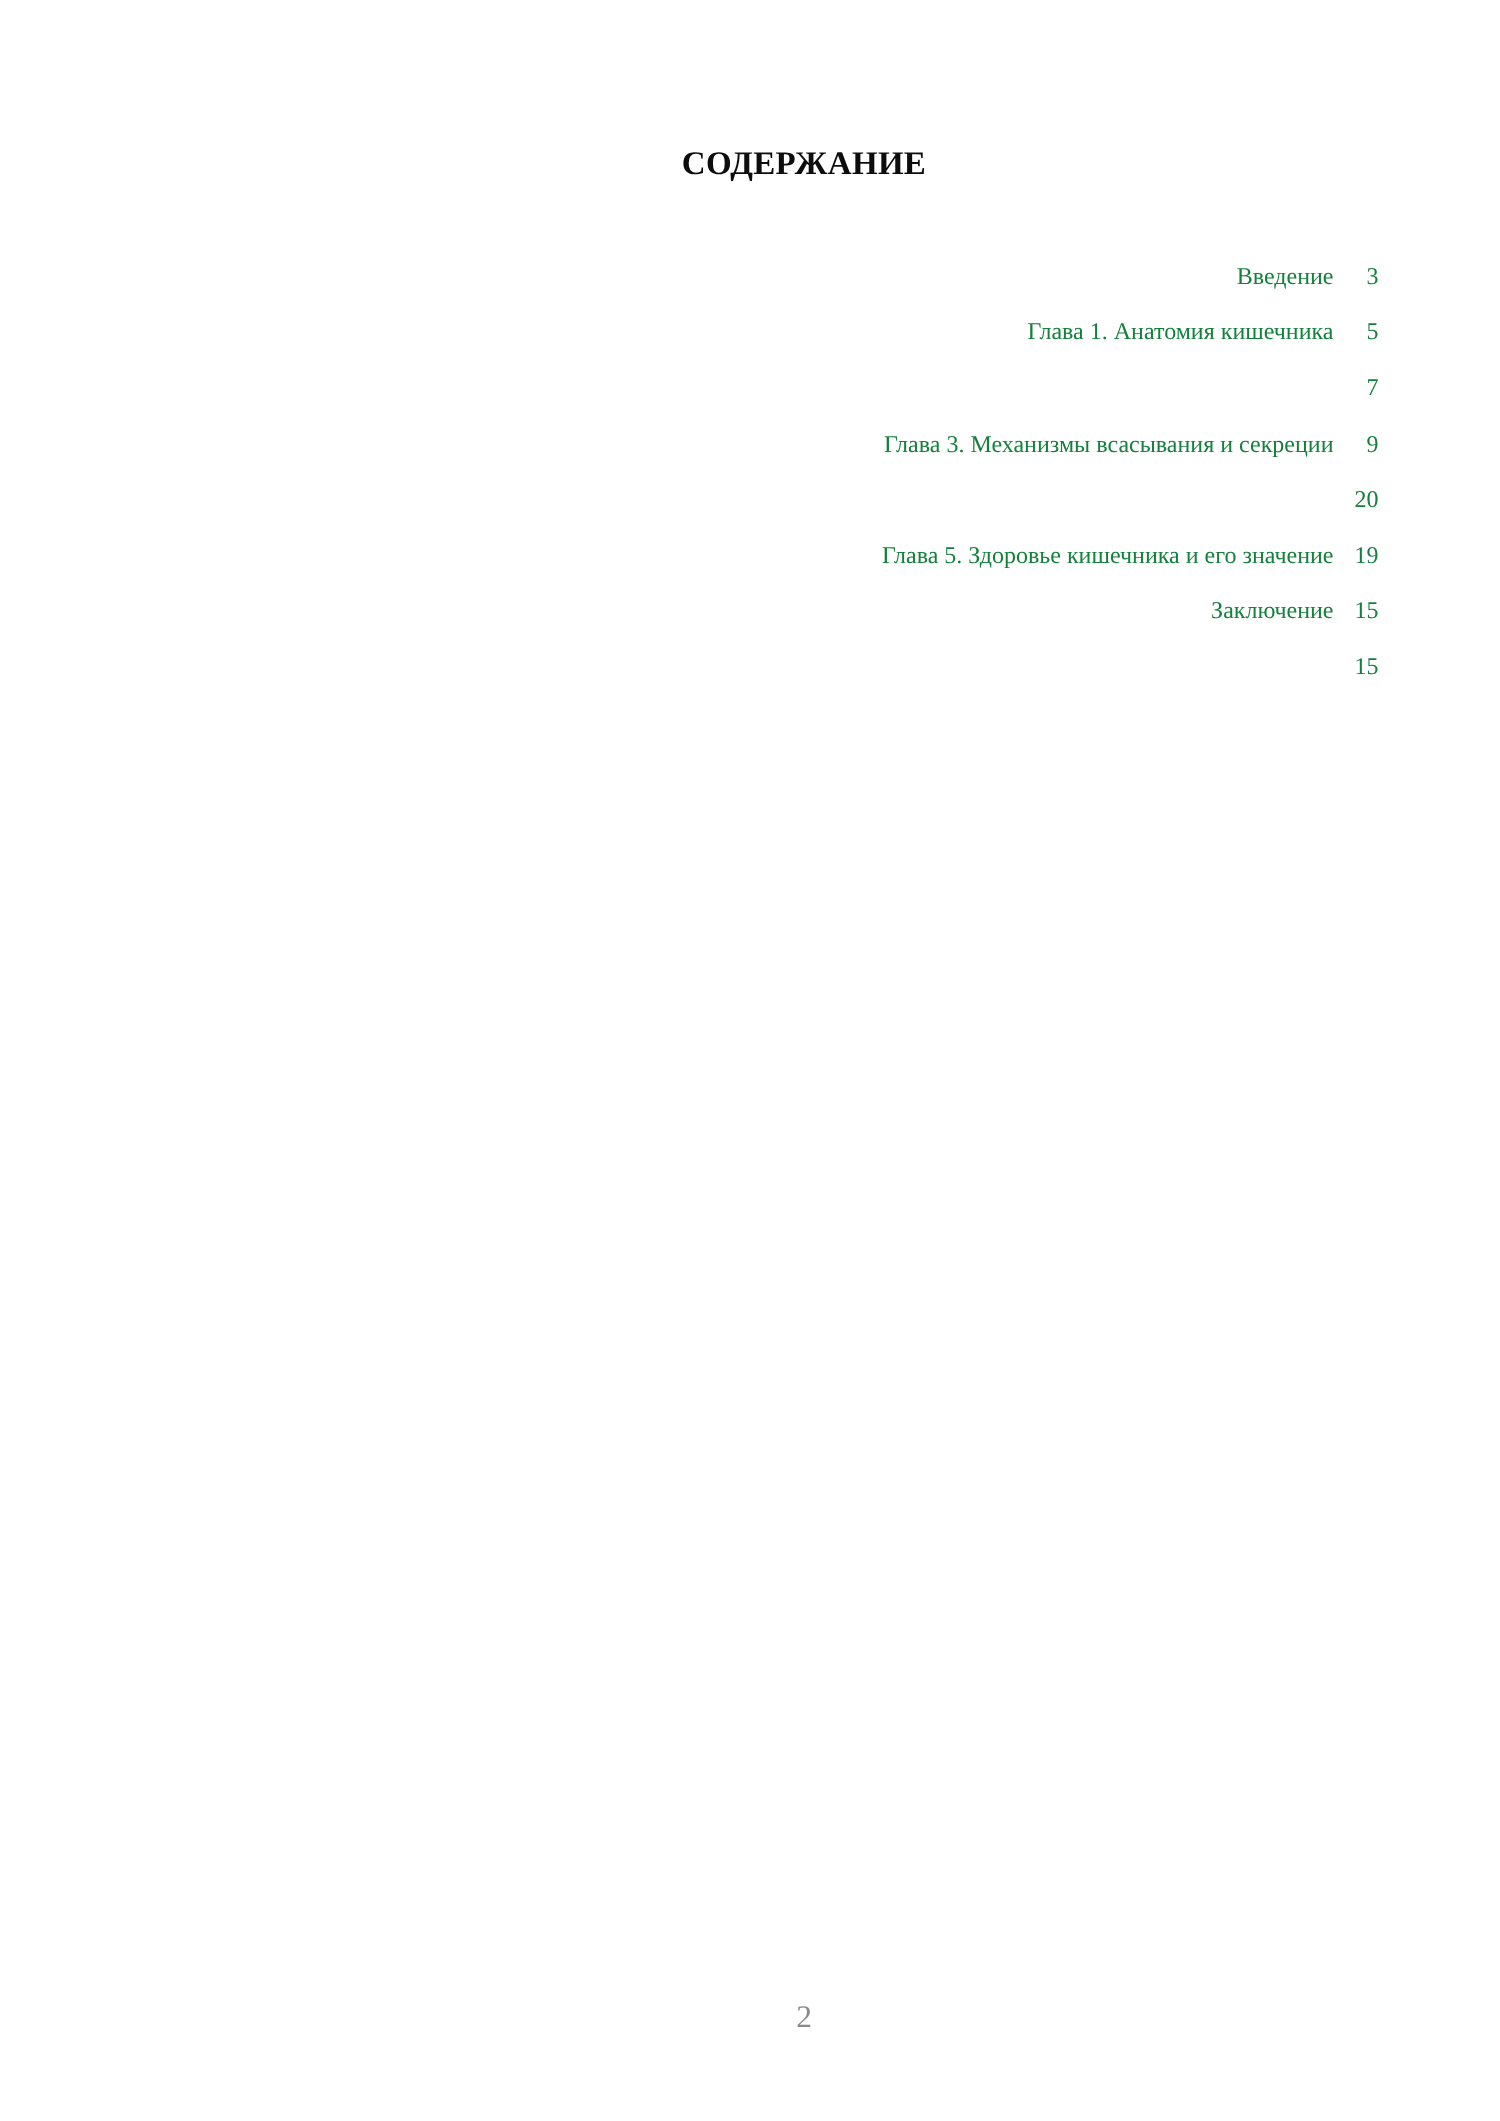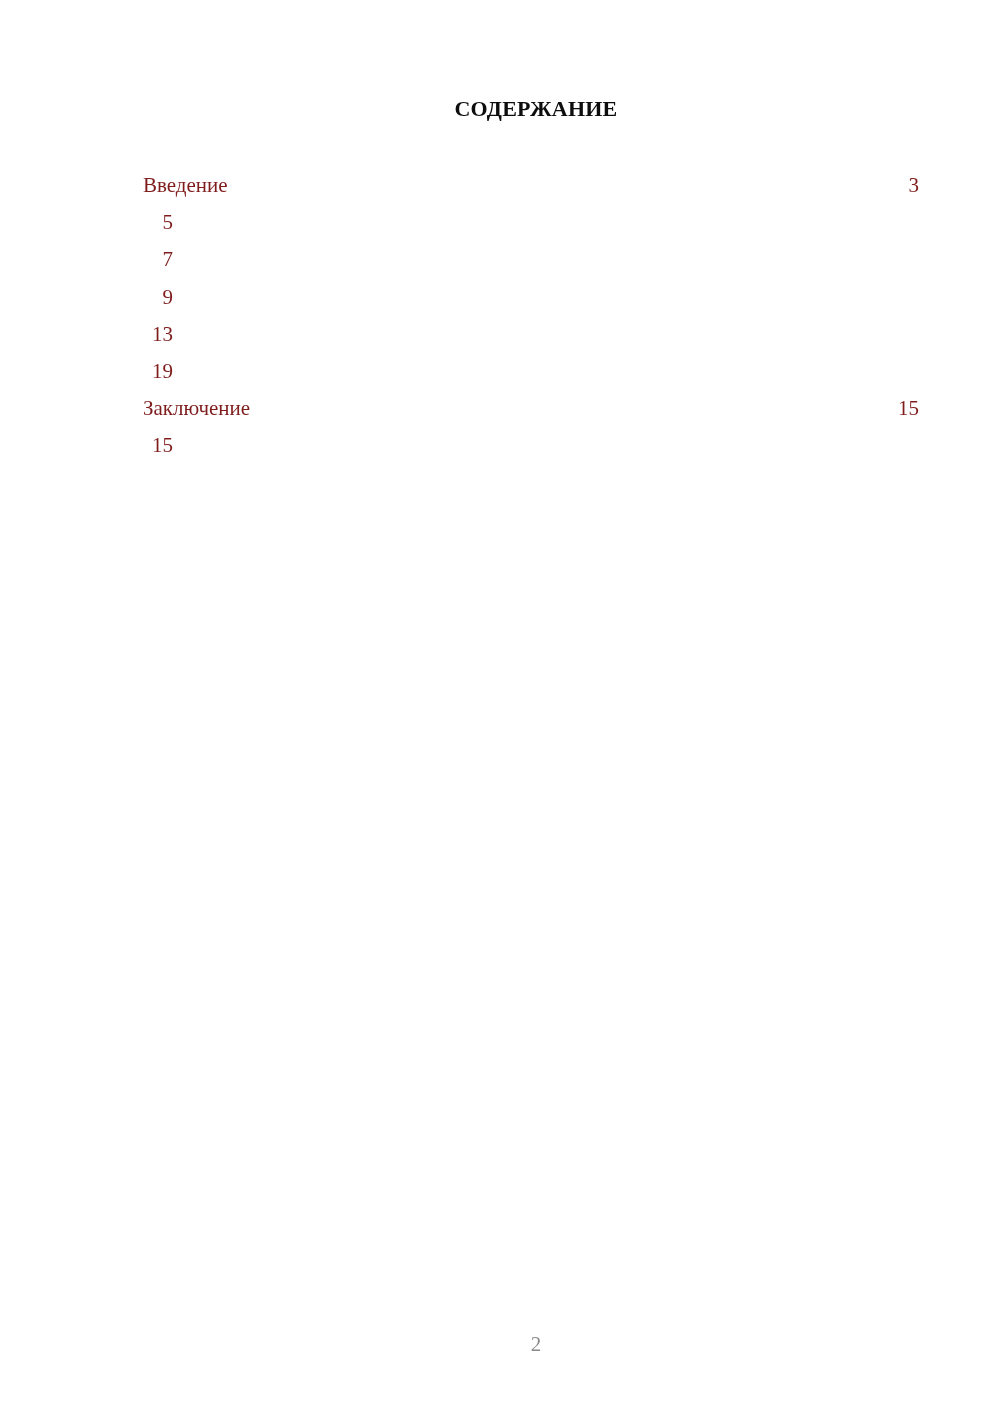--- a/index.html
+++ b/index.html
@@ -39,26 +39,26 @@
       position: absolute;
       top: 170px;
       left: 143px;
       width: 776px;
       margin: 0;
       padding: 0;
       list-style: none;
     }
     .toc-row {
       display: flex;
-      justify-content: space-between;
+      justify-content: flex-end;
       align-items: baseline;
       height: 37.2px;
-      font-size: 21px;
+      font-size: 16px;
       line-height: 30px;
-      color: #7f1d1d;
+      color: #15803d;
     }
     .toc-label {
       white-space: nowrap;
     }
     .toc-page {
       text-align: right;
       min-width: 30px;
     }
     .page-number {
       position: absolute;
@@ -77,32 +77,35 @@
 
 <div class="page">
   <div class="toc-title">СОДЕРЖАНИЕ</div>
 
   <ul class="toc-list">
     <li class="toc-row">
       <span class="toc-label">Введение</span>
       <span class="toc-page">3</span>
     </li>
     <li class="toc-row">
+      <span class="toc-label">Глава 1. Анатомия кишечника</span>
       <span class="toc-page">5</span>
     </li>
     <li class="toc-row">
       <span class="toc-page">7</span>
     </li>
     <li class="toc-row">
+      <span class="toc-label">Глава 3. Механизмы всасывания и секреции</span>
       <span class="toc-page">9</span>
     </li>
     <li class="toc-row">
-      <span class="toc-page">13</span>
+      <span class="toc-page">20</span>
     </li>
     <li class="toc-row">
+      <span class="toc-label">Глава 5. Здоровье кишечника и его значение</span>
       <span class="toc-page">19</span>
     </li>
     <li class="toc-row">
       <span class="toc-label">Заключение</span>
       <span class="toc-page">15</span>
     </li>
     <li class="toc-row">
       <span class="toc-page">15</span>
     </li>
   </ul>

